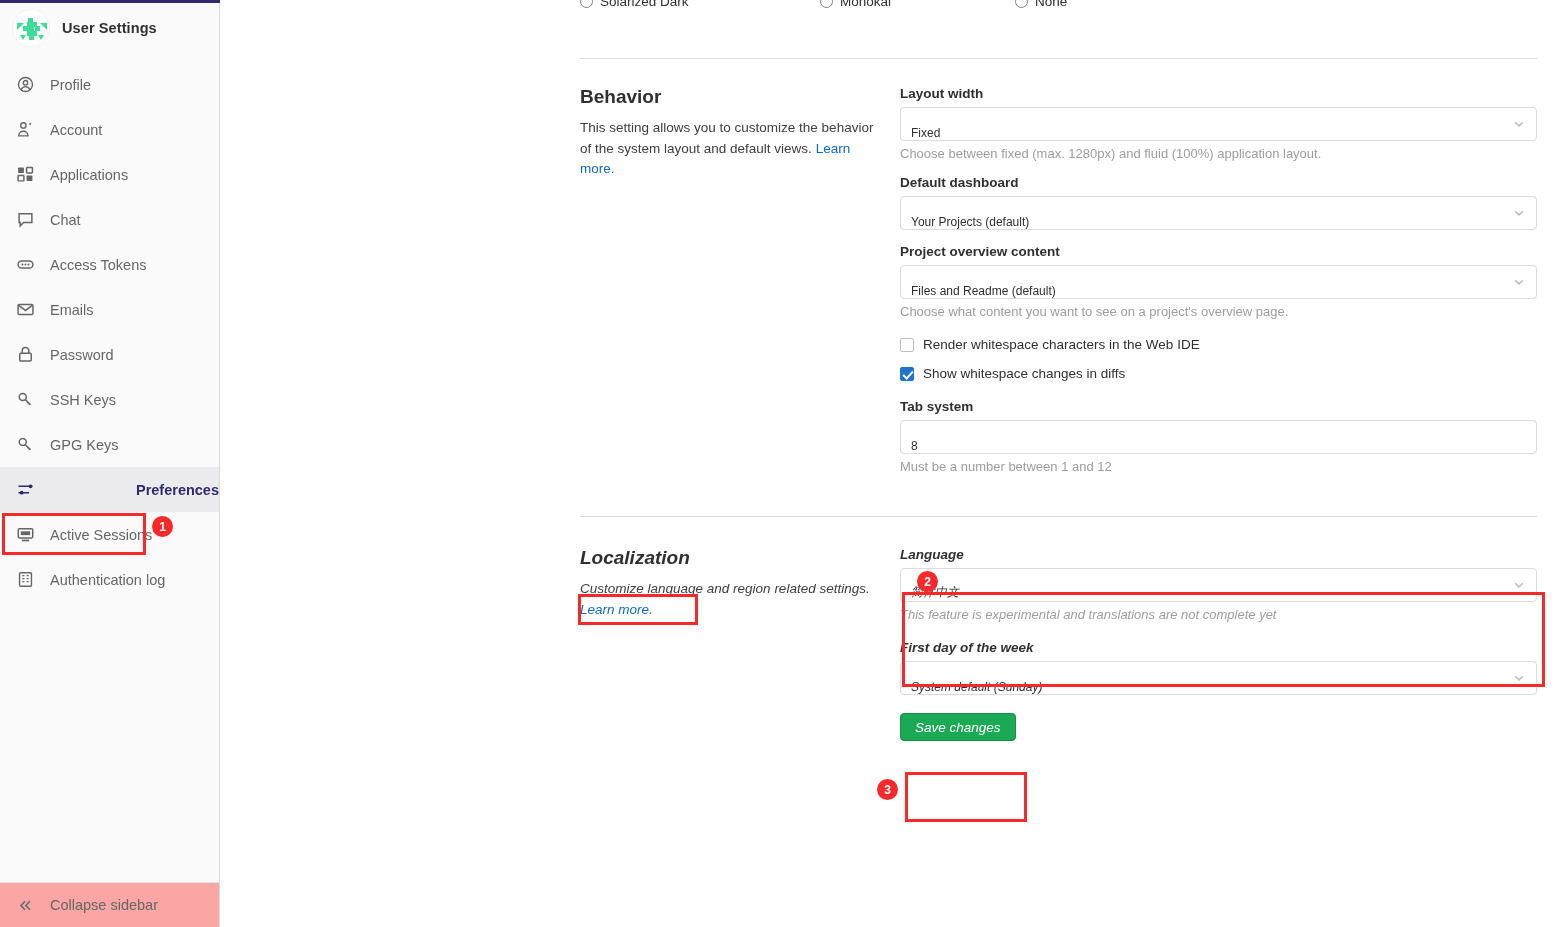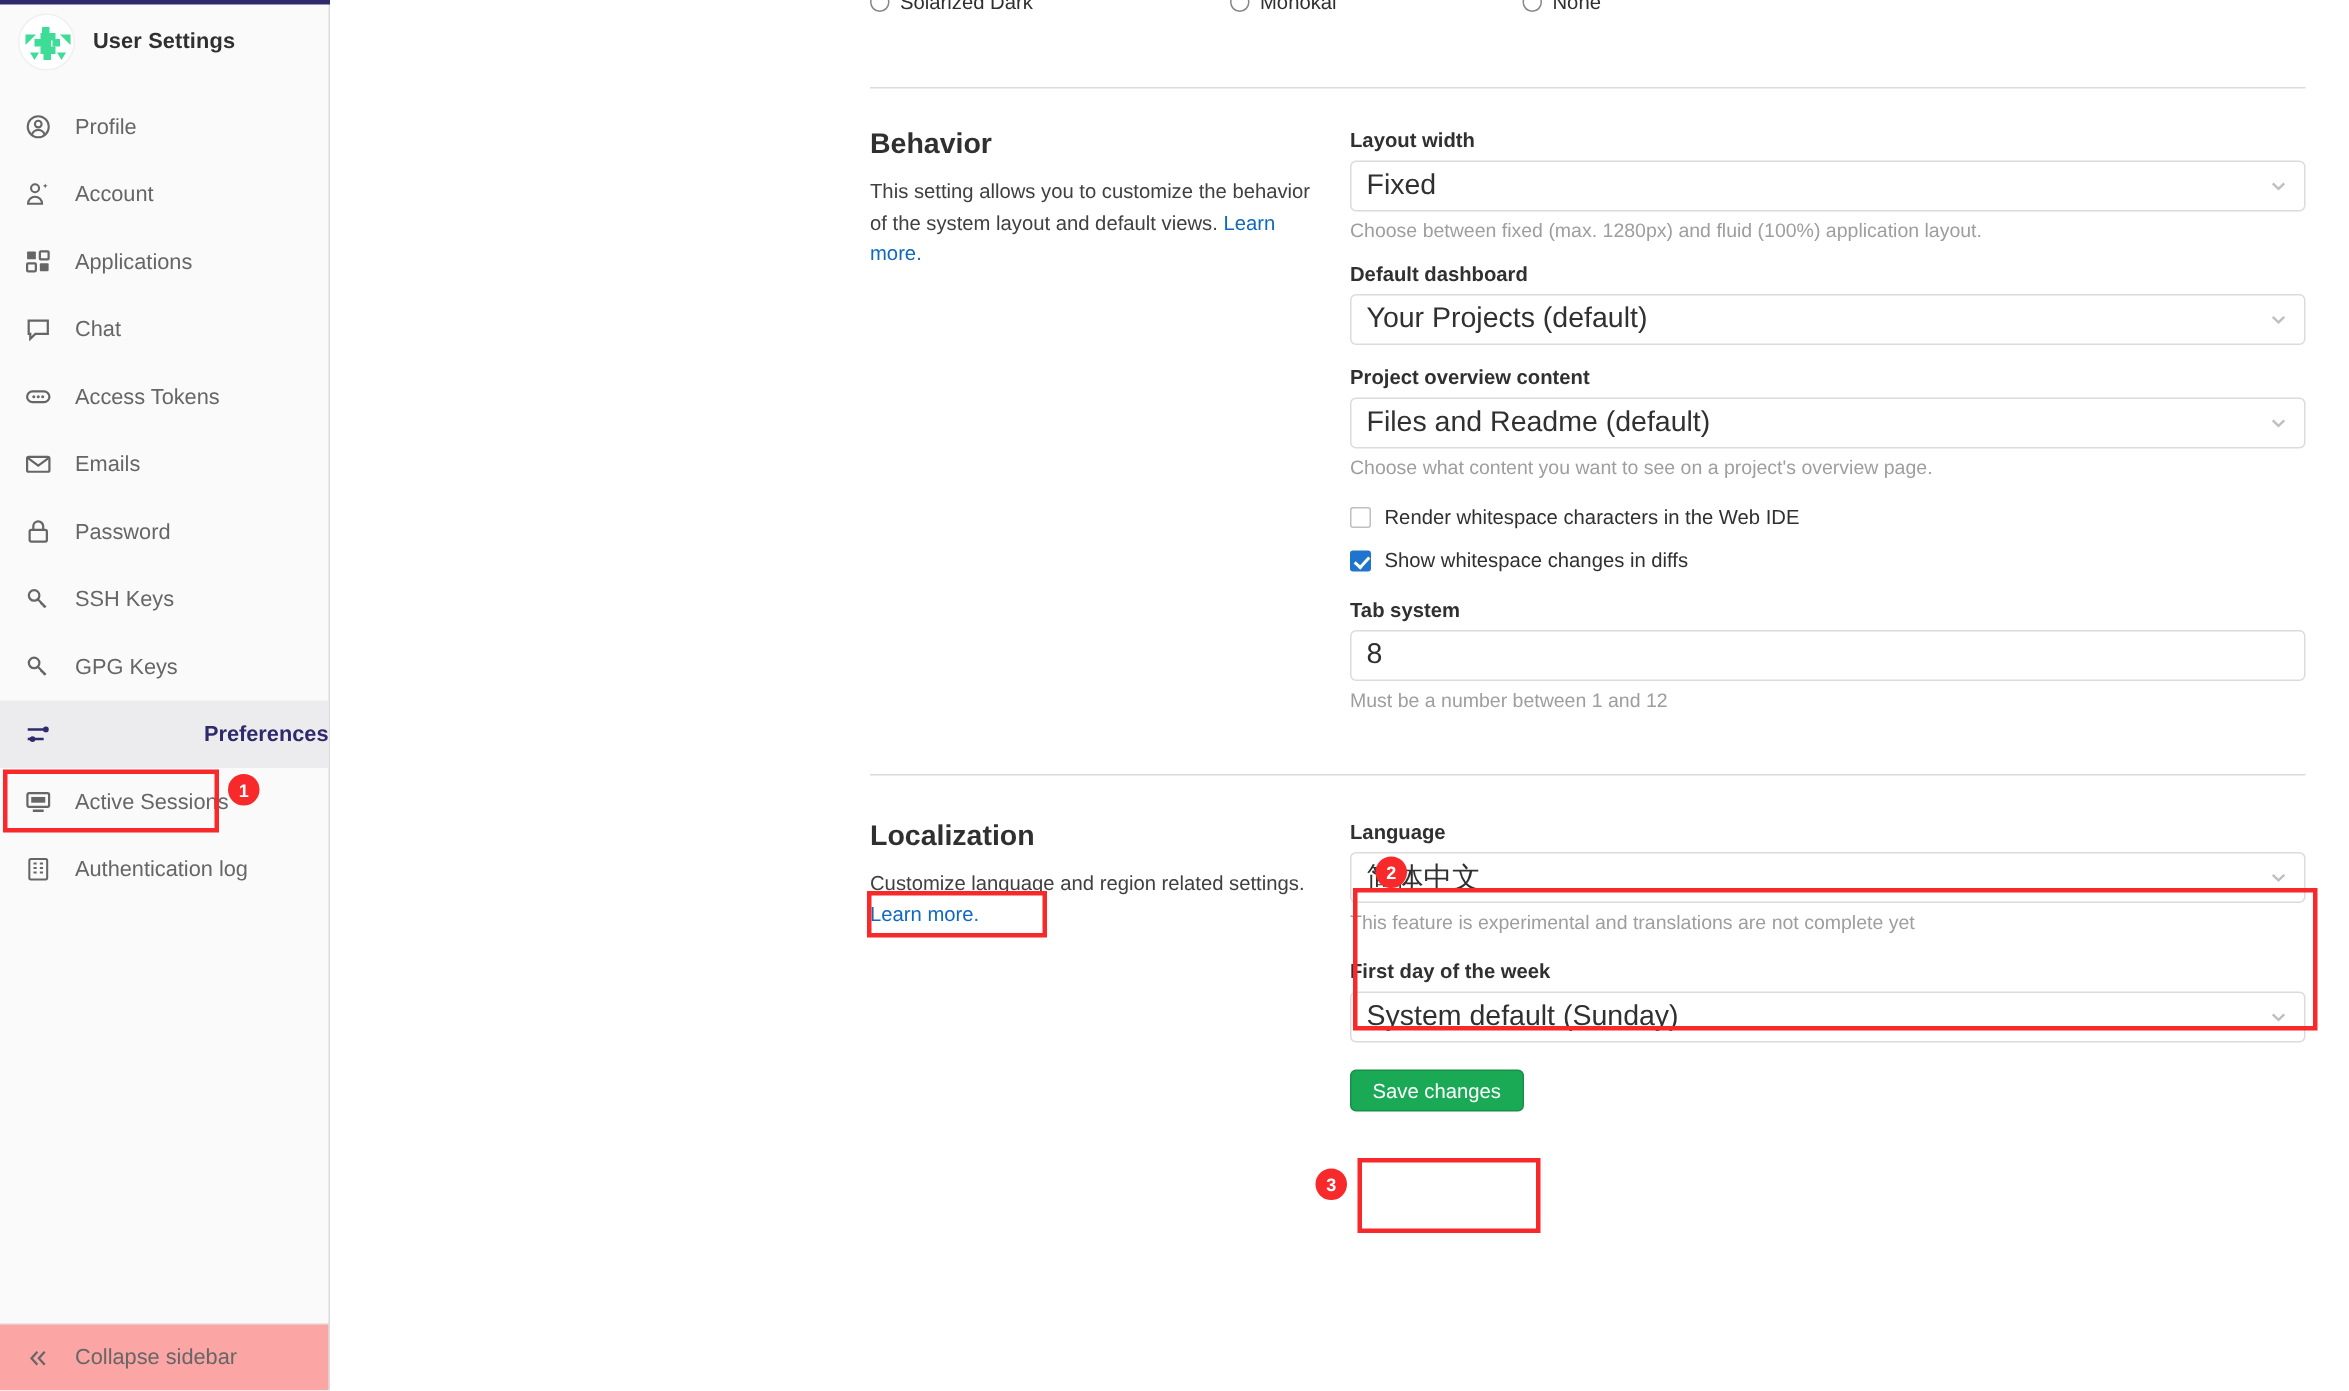--- a/index.html
+++ b/index.html
@@ -154,23 +154,23 @@
     color: #303030;
     margin-bottom: 6px;
   }
   .select-box, .text-box {
     width: 100%;
     height: 34px;
     border: 1px solid #dbdbdb;
     border-radius: 4px;
     background: #fff;
     display: flex;
-    align-items: center;
+    align-items: flex-end;
     padding: 0 10px;
-    font-size: 19px;
+    font-size: 12px;
     color: #303030;
     position: relative;
     cursor: pointer;
   }
   .text-box { cursor: text; }
   .select-box .chev {
     position: absolute;
     right: 10px; top: 50%;
     transform: translateY(-50%);
     color: #bfbfbf;
@@ -534,21 +534,21 @@
               <span>8</span>
             </div>
             <span class="help-text">Must be a number between 1 and 12</span>
           </div>
 
         </div>
       </div>
 
       <div class="divider" style="margin-top:28px;"></div>
 
-      <div class="section" style="padding-top:30px;">
+      <div class="section" style="padding-top:30px;font-style:italic;">
         <div class="section-left">
           <h2 class="section-title">Localization</h2>
           <p class="section-desc">
             <span>Customize language and region related settings.</span>
             <a class="link">Learn more.</a>
           </p>
         </div>
 
         <div class="section-right">
 

